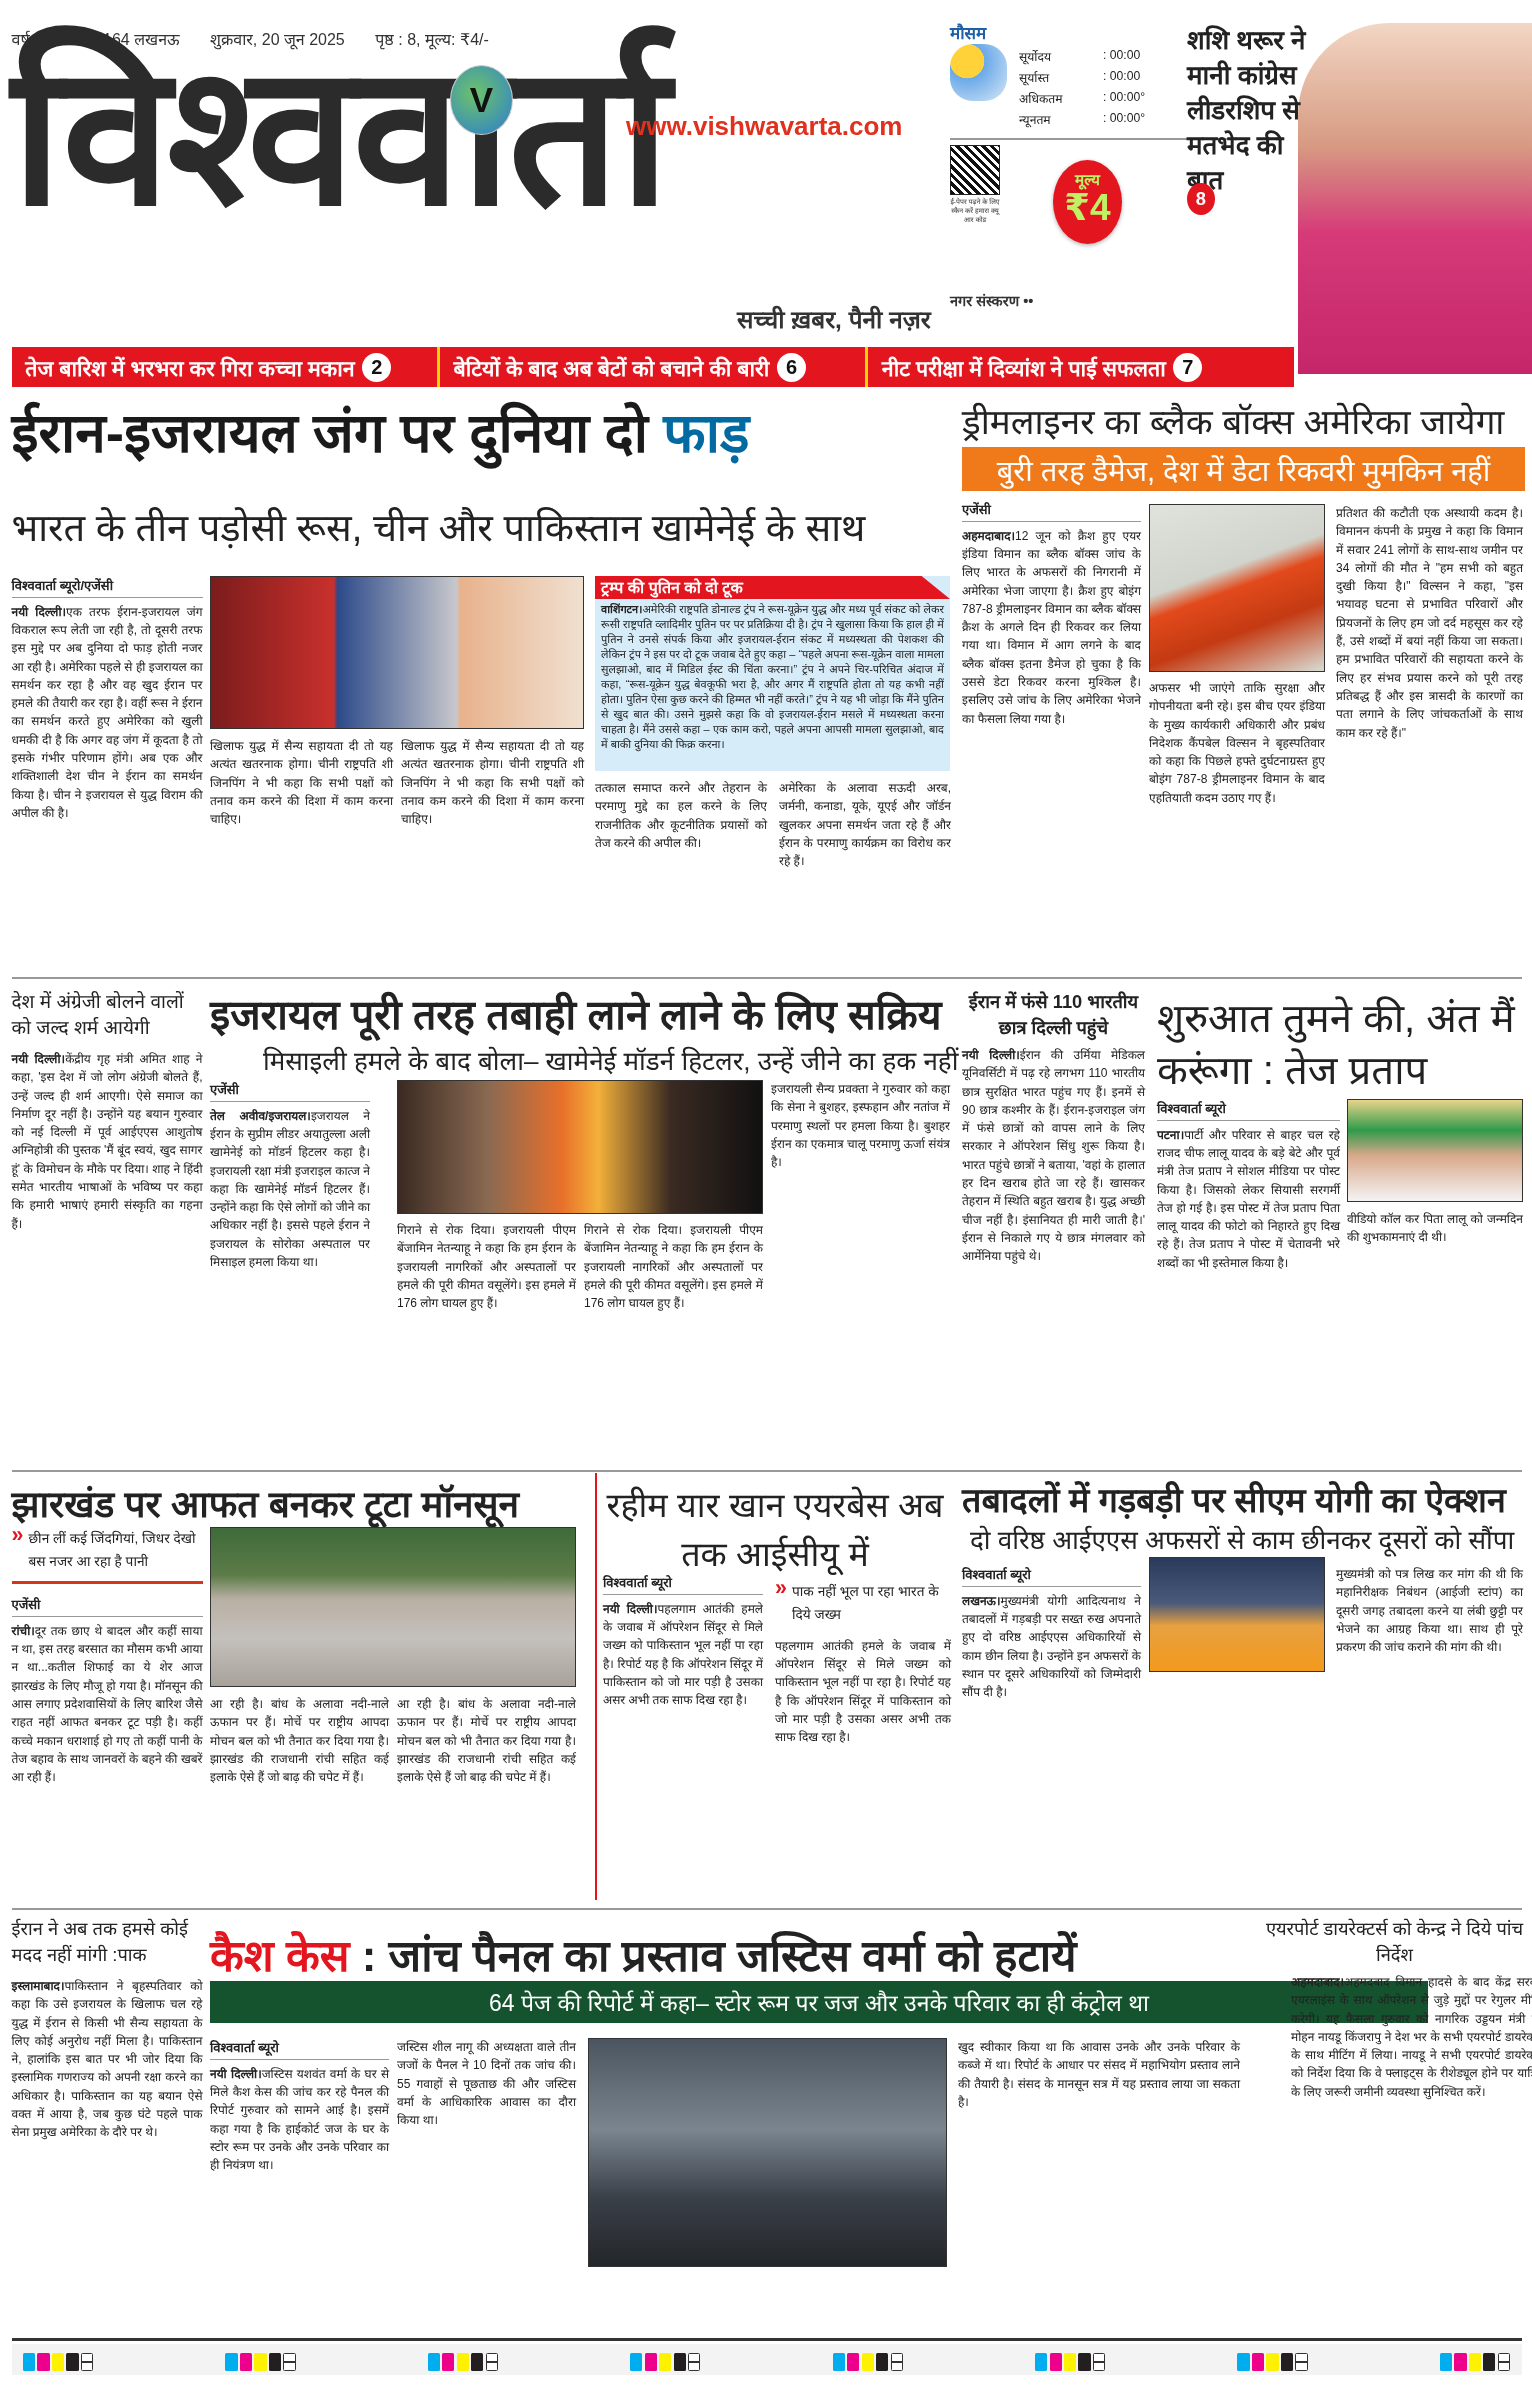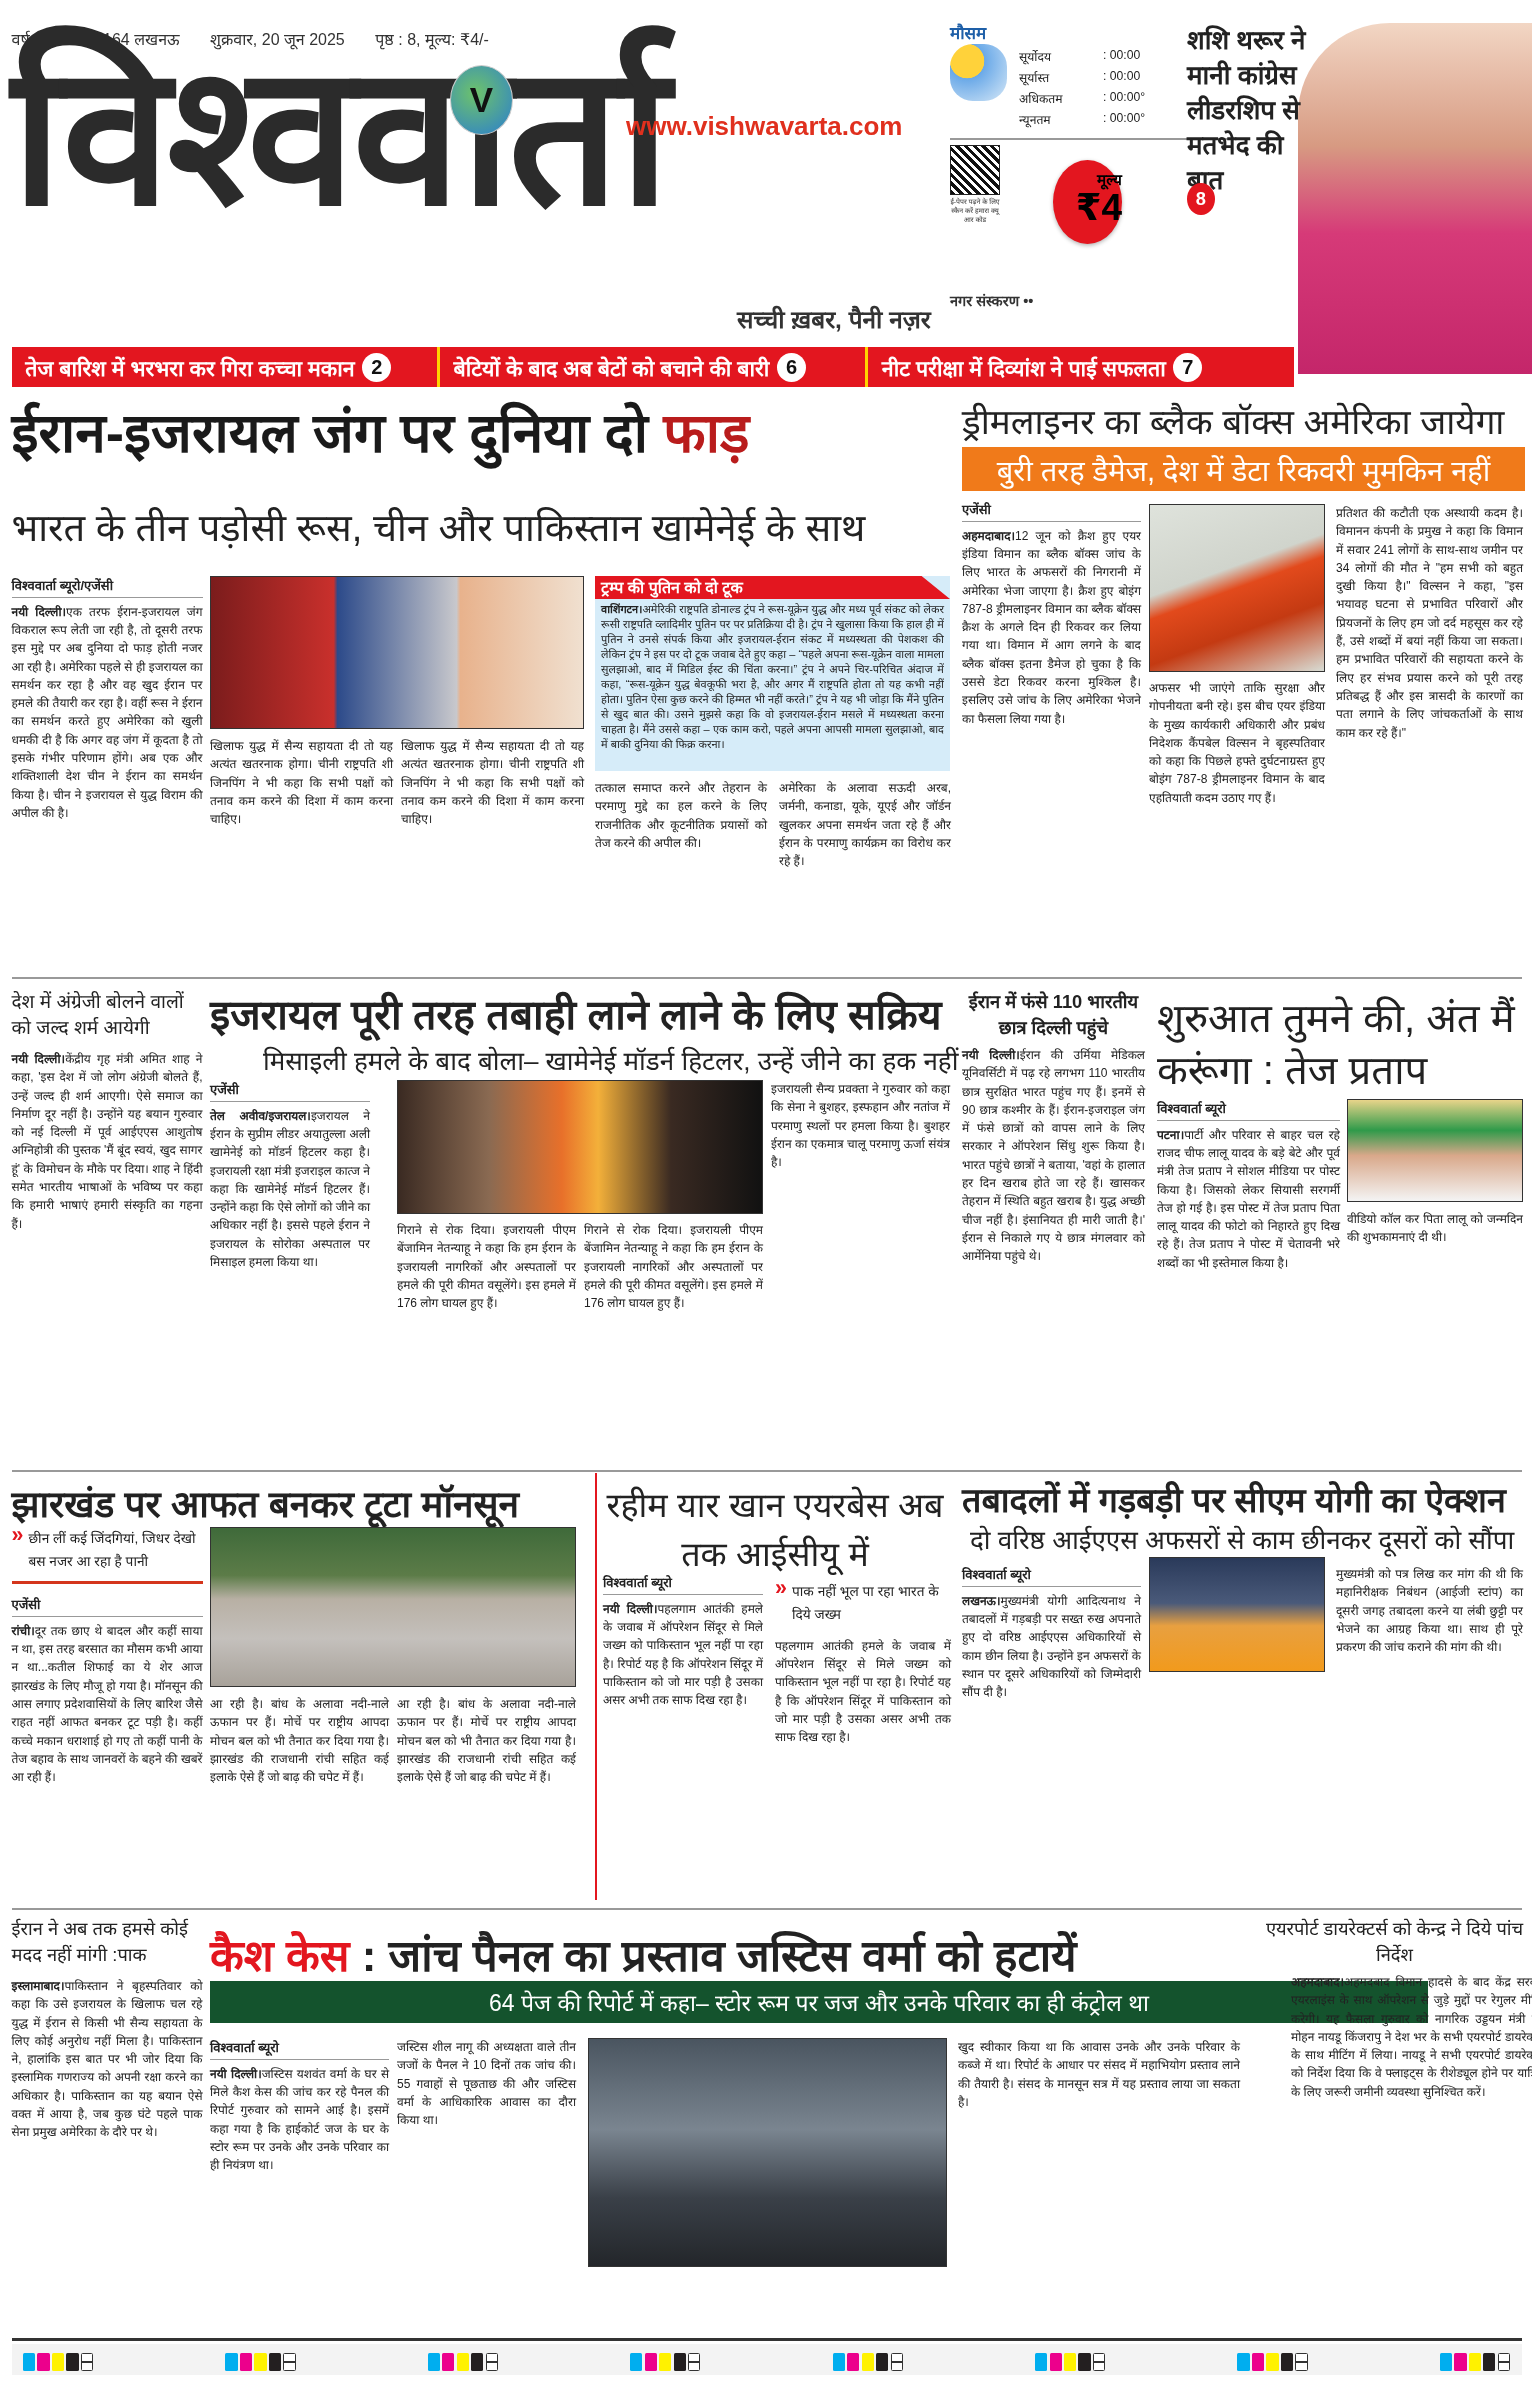--- a/index.html
+++ b/index.html
@@ -12,33 +12,33 @@
 .tagline{top:302px;left:737px;font-size:24.4px;color:#333;font-weight:bold}
 .weather{top:21.4px;left:950px;width:282px}
 .weather h4{color:#1e5fa8;font-size:17px}
 .wrow{display:flex;font-size:12.2px;color:#222;margin:3.8px 0 0 69px}
 .wrow span:first-child{width:84px}
 .wicon{position:absolute;top:23px;left:0;width:57px;height:57px;border-radius:40%;background:radial-gradient(circle at 30% 30%,#ffd23a 30%,#6aa9e8 31%,#d6e8f7)}
 .whr{margin-top:10.7px;border-bottom:2.3px solid #999}
 .qr{top:145px;left:950px;width:50px;height:78px}
 .qrbox{width:50px;height:50px;border:1.5px solid #222;background:repeating-linear-gradient(45deg,#111 0 3.1px,#fff 3.1px 6.1px)}
 .qrtxt{font-size:6.9px;text-align:center;color:#333;margin-top:2.3px}
-.price{top:160px;left:1053px;width:69px;height:84px;border-radius:50%;background:#e3161f;color:#000000;text-align:right;font-weight:bold;box-shadow:0 1.5px 4.6px rgba(0,0,0,.3)}
+.price{top:160px;left:1053px;width:69px;height:84px;border-radius:50%;background:#e3161f;color:#bef264;text-align:center;font-weight:bold;box-shadow:0 1.5px 4.6px rgba(0,0,0,.3)}
 .price .l1{font-size:15.3px;padding-top:9.2px}
 .price .l2{font-size:37px;line-height:1}
 .edition{top:290px;left:950px;font-size:14.5px;font-weight:bold;color:#333}
 .tharoor-h{top:23px;left:1187px;font-size:26px;font-weight:bold;line-height:35px;width:137px;z-index:2}
 .tharoor-badge{top:183px;left:1187px;width:27.5px;height:32px;border-radius:50%;background:#e3161f;color:#fff;font-size:18.3px;font-weight:bold;display:flex;align-items:center;justify-content:center;z-index:2}
 .tharoor-photo{top:23px;left:1298px;width:235px;height:351px;background:linear-gradient(180deg,#f2d6c4 0%,#d79a82 35%,#d63a78 60%,#c4266a 100%);border-radius:92px 0 0 0}
 .teasers{top:347px;left:11.5px;width:1282px;height:40px;background:#e3161f;display:flex}
 .teaser{flex:1;color:#fff;font-size:21.4px;font-weight:bold;display:flex;align-items:center;padding:0 13.7px;border-right:3.1px solid #ffd200}
 .teaser:last-child{border-right:none}
 .num{display:inline-flex;width:29px;height:29px;border-radius:50%;background:#fff;color:#111;align-items:center;justify-content:center;margin-left:7.6px;font-size:20px}
 .h1{top:393px;left:11.5px;font-size:55px;font-weight:bold;color:#1a1a1a;white-space:nowrap}
-.h1 .red{color:#b91c1c}
+.h1 .red{color:#0369a1}
 .h1sub{top:500px;left:11.5px;font-size:38px;color:#222;white-space:nowrap}
 .dream-h{top:397px;left:962px;font-size:35px;font-weight:normal;white-space:nowrap}
 .dream-sub{top:447px;left:962px;width:563px;height:44px;background:#f07a1a;color:#fff;font-size:29px;display:flex;align-items:center;justify-content:center}
 .byline{font-size:13px;font-weight:bold;border-bottom:1.5px solid #999;padding-bottom:3.1px;margin-bottom:4.6px}
 .body{font-size:12px;line-height:18.3px;text-align:justify;color:#222}
 .body b{font-weight:bold}
 .col{position:absolute}
 .photo{position:absolute;border:1.5px solid #333}
 .trumpbox{top:576px;left:595px;width:355px;height:195px;background:#d6ecf9}
 .trumpbox .bar{height:23px;background:#e3161f;color:#fff;font-size:16px;font-weight:bold;padding-left:6.1px;border-radius:0 0 0 0;clip-path:polygon(0 0,92% 0,100% 100%,0 100%)}

